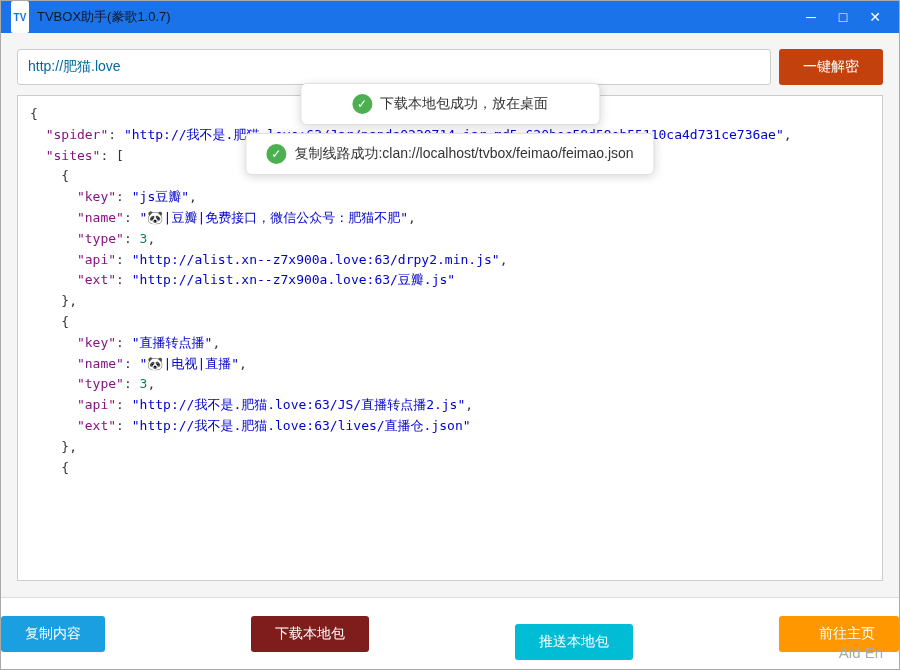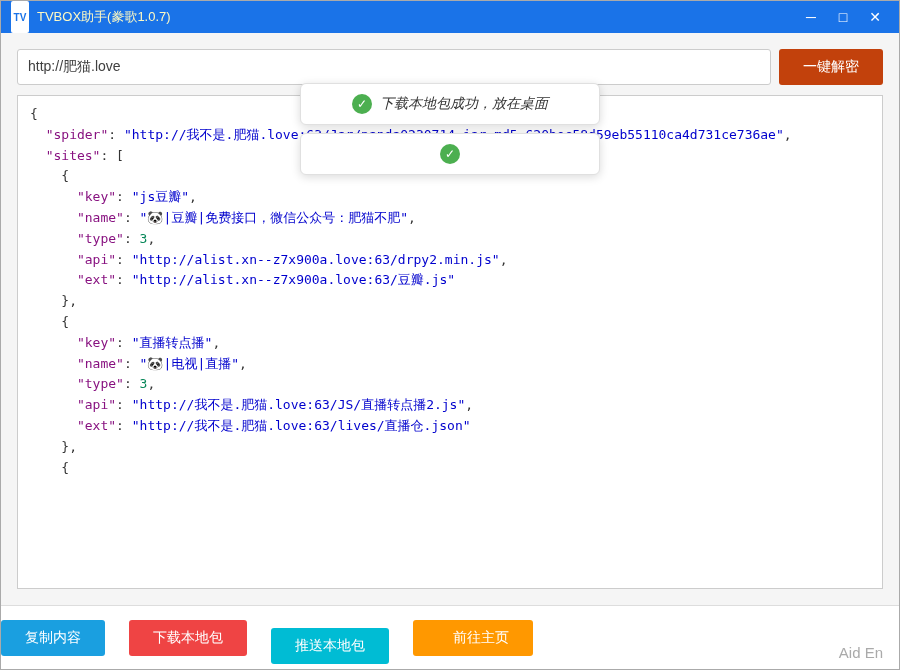--- a/index.html
+++ b/index.html
@@ -41,21 +41,21 @@
       margin-right: 8px;
       display: flex;
       align-items: center;
       justify-content: center;
       font-size: 10px;
       font-weight: bold;
       color: #1a73e8;
     }
 
     .titlebar-title {
-      color: #fef9c3;
+      color: #0f172a;
       font-size: 13px;
       flex: 1;
     }
 
     .titlebar-buttons {
       display: flex;
       gap: 4px;
     }
 
     .titlebar-btn {
@@ -90,21 +90,21 @@
     }
 
     .url-input {
       flex: 1;
       height: 36px;
       border: 1px solid #ccc;
       border-radius: 3px;
       padding: 0 10px;
       font-size: 14px;
       background: #fff;
-      color: #404040;
+      color: #0369a1;
     }
 
     .decrypt-btn {
       height: 36px;
       padding: 0 18px;
       background: #c2410c;
       color: #fff;
       border: none;
       border-radius: 3px;
       font-size: 14px;
@@ -131,44 +131,44 @@
       word-break: break-all;
     }
 
     .json-key { color: #881280; }
     .json-string { color: #0000cd; }
     .json-number { color: #09885a; }
     .json-bracket { color: #333; }
 
     
     .bottom-bar {
-      height: 64px;
+      height: 72px;
       background: #fff;
       border-top: 1px solid #ddd;
       display: flex;
       align-items: center;
-      justify-content: flex-start;
-      gap: 24px;
+      justify-content: space-between;
+      gap: 16px;
       flex-shrink: 0;
     }
 
     .bottom-btn {
       height: 36px;
       padding: 0 24px;
       border: none;
       border-radius: 3px;
       font-size: 14px;
       cursor: pointer;
       color: #fff;
       font-family: 'Microsoft YaHei', Arial, sans-serif;
     }
 
     .btn-copy { background: #1a9fe0; }
     .btn-jar { background: #4caf50; }
-    .btn-local { background: #ef4444; }
+    .btn-local { background: #7f1d1d; }
     .btn-push { background: #00bcd4; margin-top: 16px; }
     .btn-home { background: #ff9800; padding-left: 40px; }
 
     
     .toast-container {
       position: absolute;
       top: 50px;
       left: 50%;
       transform: translateX(-50%);
       display: flex;
@@ -201,21 +201,20 @@
       align-items: center;
       justify-content: center;
       color: #fff;
       font-size: 12px;
       flex-shrink: 0;
     }
 
     .toast-text {
       font-size: 14px;
       color: #333;
-      font-style: italic;
     }
 
     
     .json-area::-webkit-scrollbar { width: 8px; }
     .json-area::-webkit-scrollbar-track { background: #f5f5f5; }
     .json-area::-webkit-scrollbar-thumb { background: #ccc; border-radius: 4px; }
 
     
     .watermark {
       position: absolute;
@@ -244,20 +243,21 @@
 
   <div class="main-content">
 
     <div class="toast-container">
       <div class="toast">
         <div class="toast-icon">✓</div>
         <span class="toast-text">下载本地包成功，放在桌面</span>
       </div>
       <div class="toast">
         <div class="toast-icon">✓</div>
+        <span class="toast-text">复制线路成功:clan://localhost/tvbox/feimao/feimao.json</span>
       </div>
     </div>
 
     <div class="url-bar">
       <input class="url-input" type="text" value="http://肥猫.love" style="">
       <button class="bottom-btn decrypt-btn">一键解密</button>
     </div>
 
     <div class="json-area">
       <pre><span class="json-bracket">{</span>

